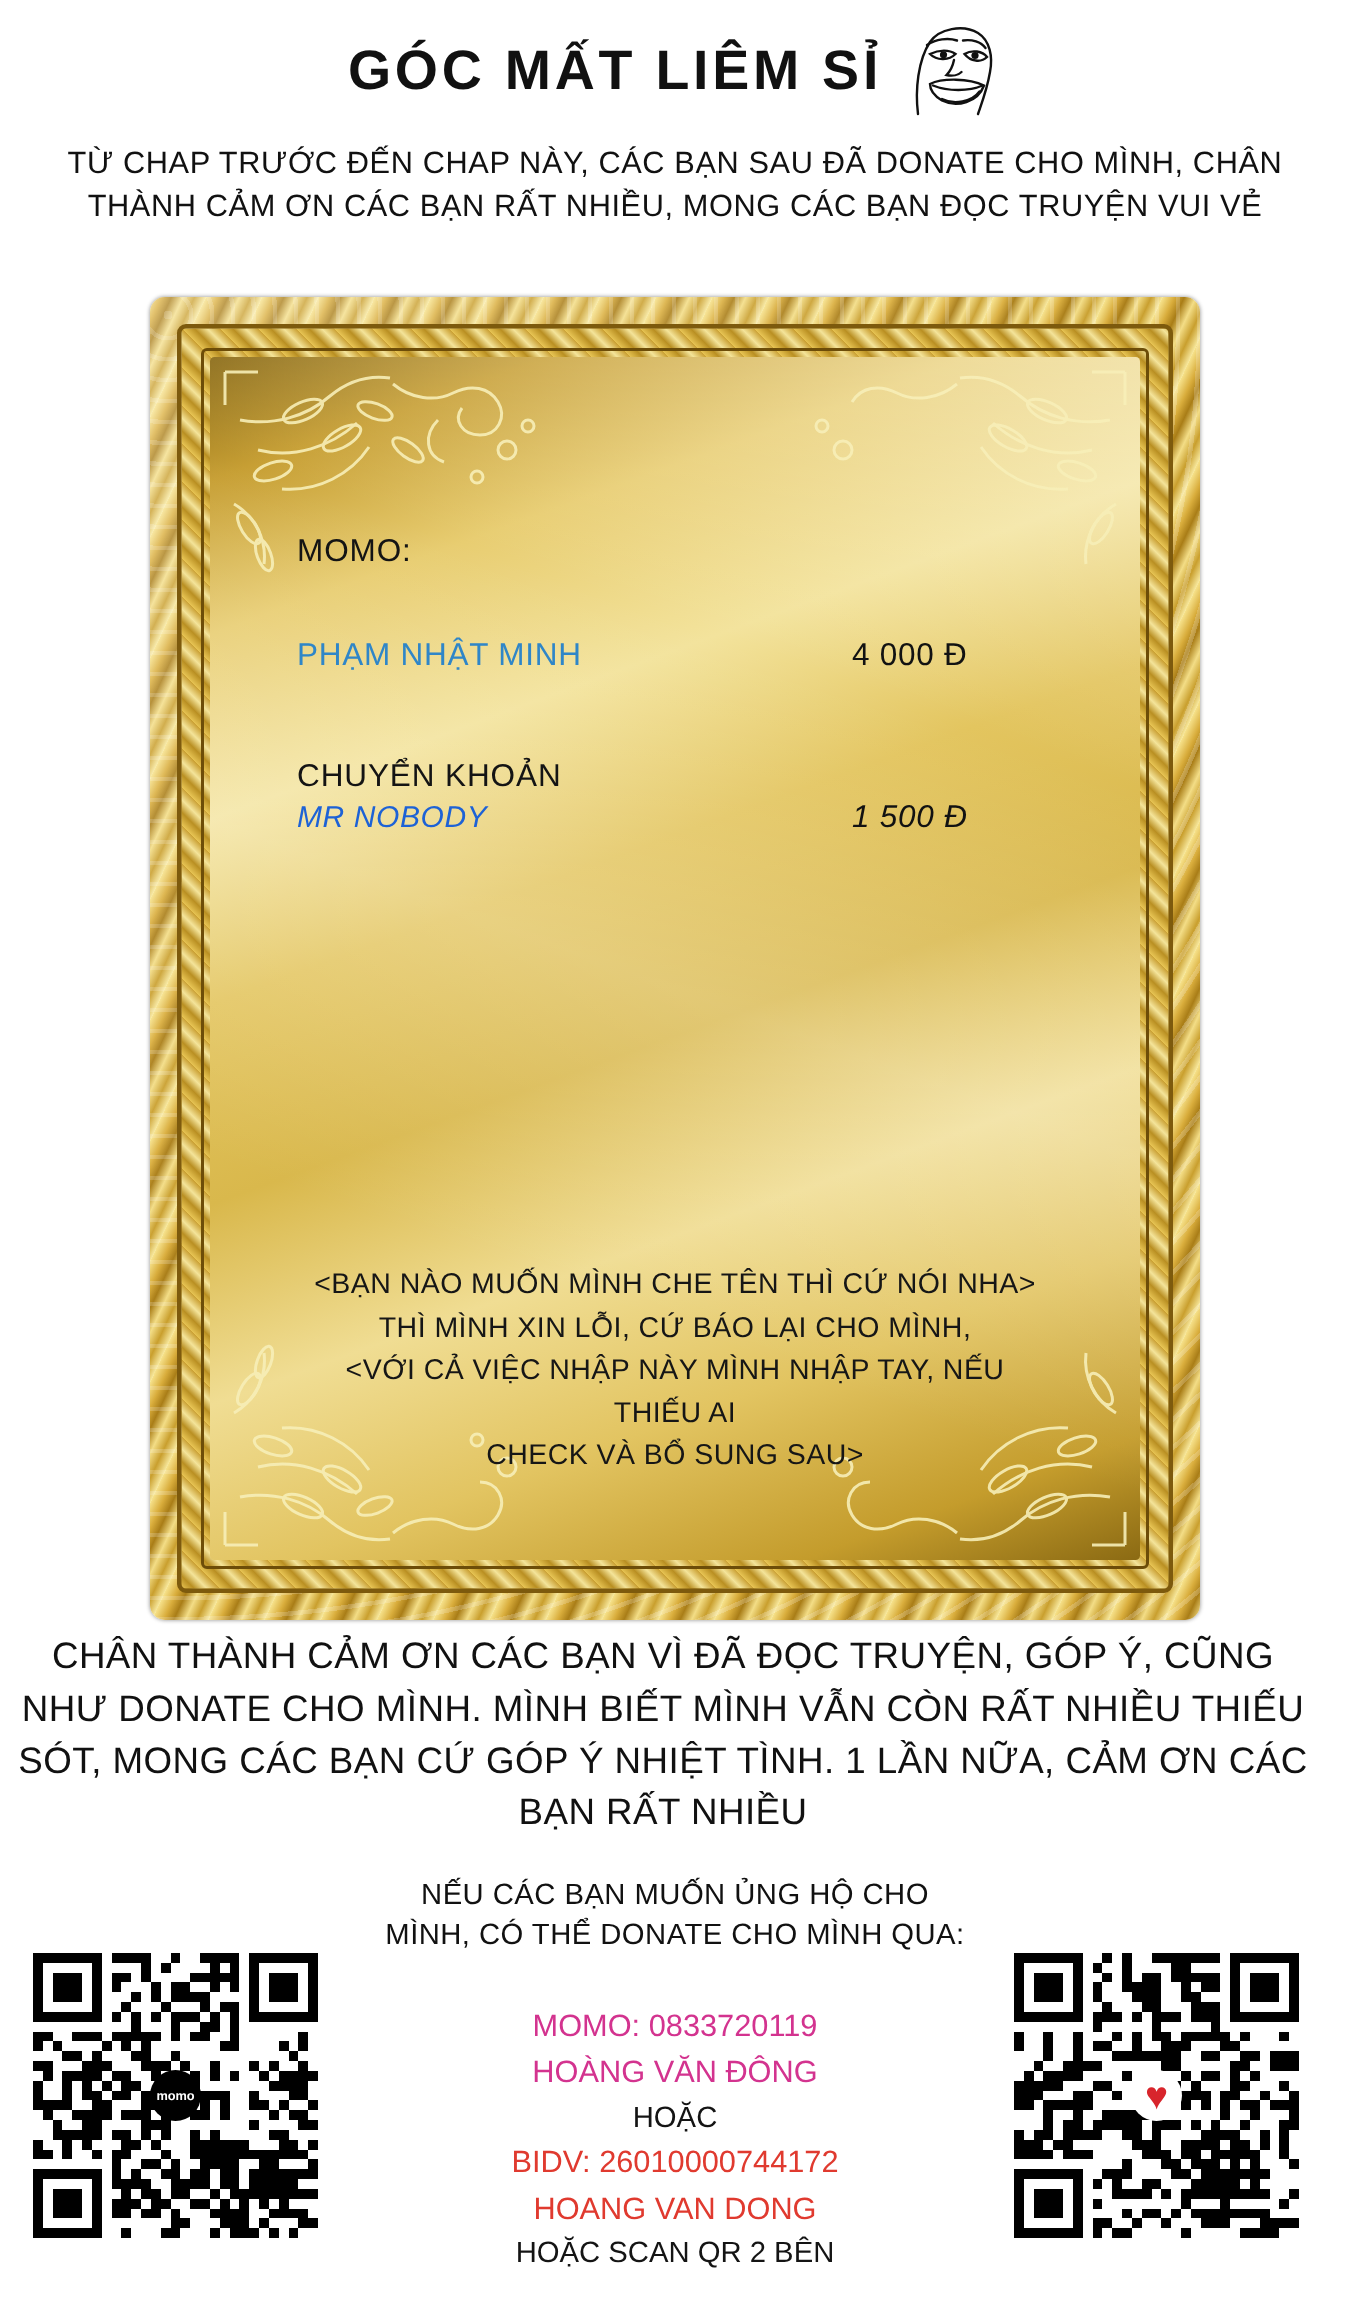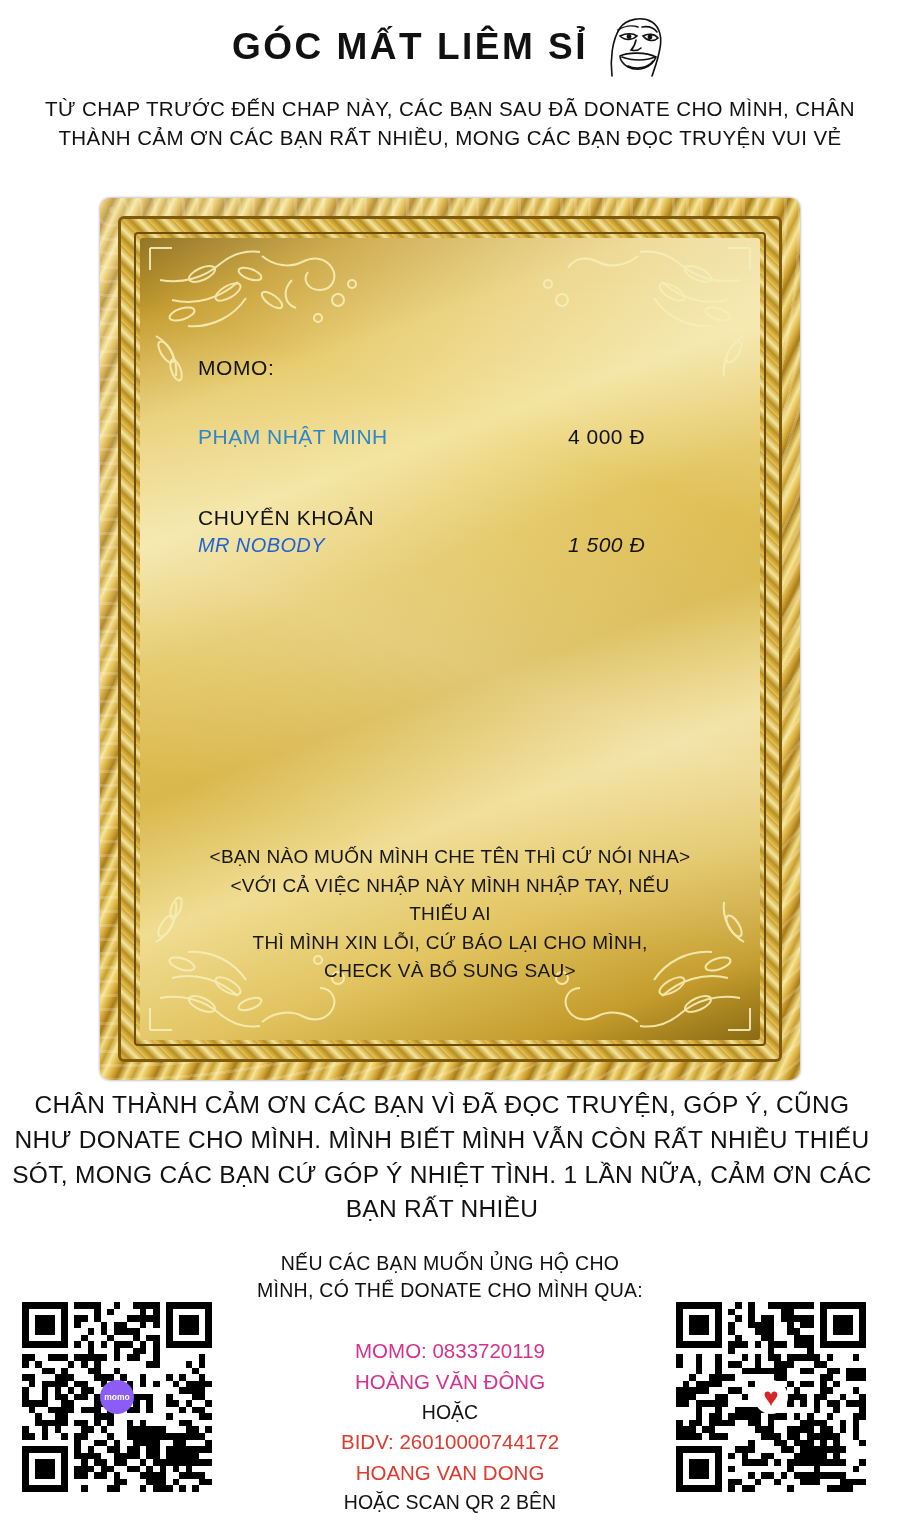--- a/index.html
+++ b/index.html
@@ -211,21 +211,21 @@
     position: absolute;
     width: 34px; height: 34px;
     border-radius: 50%;
     left: 50%; top: 50%;
     transform: translate(-50%,-50%);
     display: flex; align-items: center; justify-content: center;
     font-size: 8.5px; font-weight: bold; color: #fff;
     line-height: 1;
     text-align: center;
   }
-  .qr-badge.momo { background: #8b5cf6; text-align: center; }
+  .qr-badge.momo { background: #000000; text-align: center; }
   .qr-badge.vcb  { background: #fff; color: #d8252c; font-size: 26px; }
 </style>
 </head>
 <body>
 
 <div class="header">
   <div class="title-row">
     <div class="title">Góc mất liêm sỉ</div>
     <div class="troll-face">
       <svg viewBox="0 0 66 66" width="66" height="66" aria-hidden="true">
@@ -348,22 +348,22 @@
 
 
       <div class="donor-row row-gap-4">
         <span class="s-blue2 donor-name">MR NOBODY</span>
         <span class="s-black donor-amt">1 500 Đ</span>
       </div>
     </div>
 
     <div class="note-block">
       <div>&lt;BẠN NÀO MUỐN MÌNH CHE TÊN THÌ CỨ NÓI NHA&gt;</div>
+      <div>THÌ MÌNH XIN LỖI, CỨ BÁO LẠI CHO MÌNH,</div>
       <div>&lt;VỚI CẢ VIỆC NHẬP NÀY MÌNH NHẬP TAY, NẾU THIẾU AI</div>
-      <div>THÌ MÌNH XIN LỖI, CỨ BÁO LẠI CHO MÌNH,</div>
       <div>CHECK VÀ BỔ SUNG SAU&gt;</div>
     </div>
   </div>
 </div>
 
 <div class="thanks">CHÂN THÀNH CẢM ƠN CÁC BẠN VÌ ĐÃ ĐỌC TRUYỆN, GÓP Ý, CŨNG NHƯ DONATE CHO MÌNH. MÌNH BIẾT MÌNH VẪN CÒN RẤT NHIỀU THIẾU SÓT, MONG CÁC BẠN CỨ GÓP Ý NHIỆT TÌNH. 1 LẦN NỮA, CẢM ƠN CÁC BẠN RẤT NHIỀU</div>
 
 <div class="support">
   <div>NẾU CÁC BẠN MUỐN ỦNG HỘ CHO</div>
   <div>MÌNH, CÓ THỂ DONATE CHO MÌNH QUA:</div>

